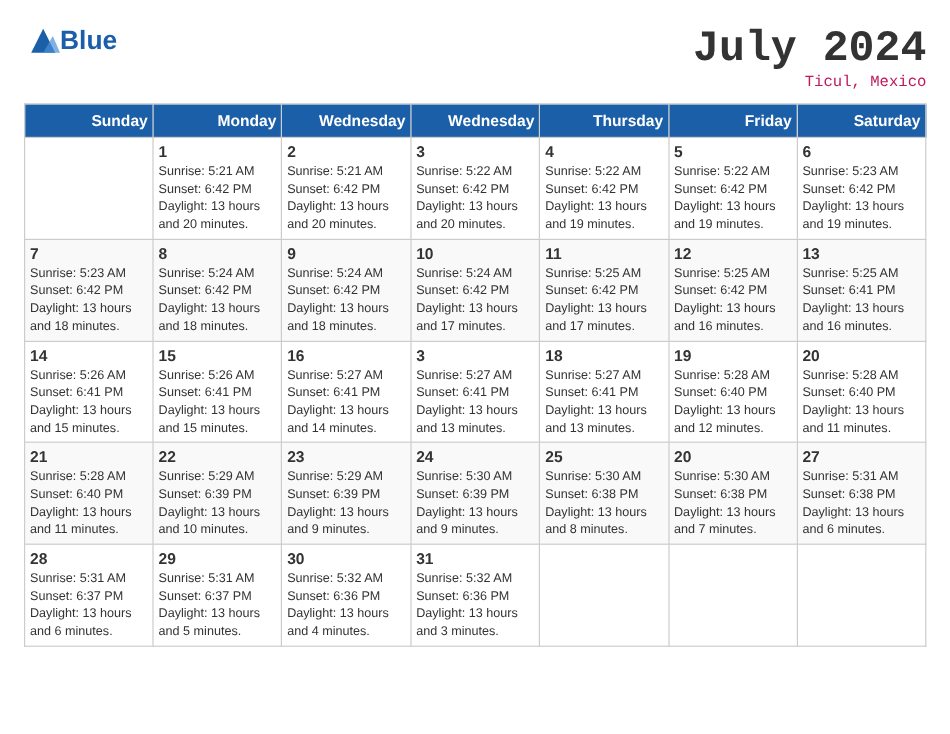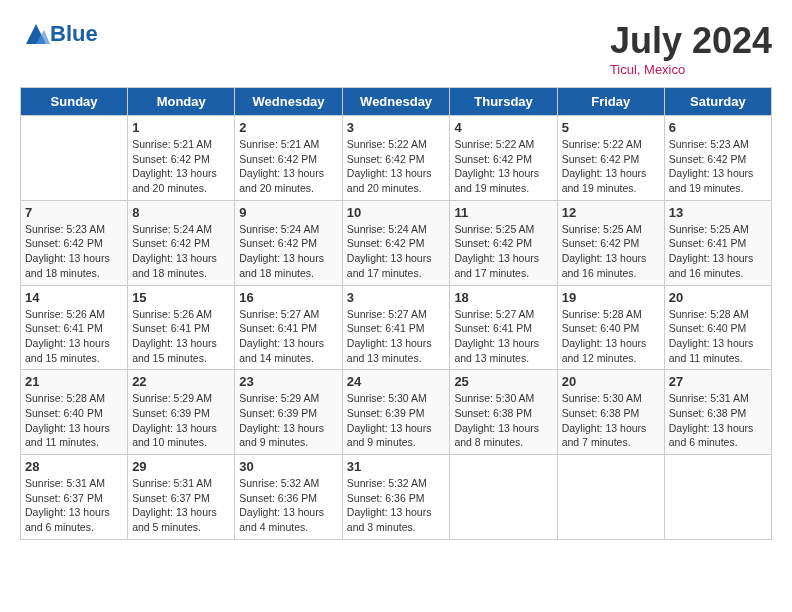--- a/index.html
+++ b/index.html
@@ -29,41 +29,42 @@
       font-size: 22px;
       font-weight: bold;
       color: #1a5fa8;
     }
     .logo-icon {
       width: 28px;
       height: 28px;
       margin-left: 2px;
     }
     .title-block {
-      text-align: left;
+      text-align: right;
+      font-family: Liberation Mono, monospace;
     }
     .month-year {
       font-size: 36px;
       font-weight: bold;
       color: #333;
     }
     .location {
       font-size: 13px;
       color: #be185d;
     }
     .calendar {
       width: 100%;
       border-collapse: collapse;
       font-size: 11px;
     }
     .calendar th {
       background-color: #1a5fa8;
       color: #fff;
       padding: 6px 4px;
-      text-align: center;
+      text-align: right;
       font-size: 13px;
       font-weight: bold;
       border: 1px solid #ccc;
     }
     .calendar td {
       vertical-align: top;
       border: 1px solid #ccc;
       padding: 4px;
       width: 108px;
       min-height: 80px;

